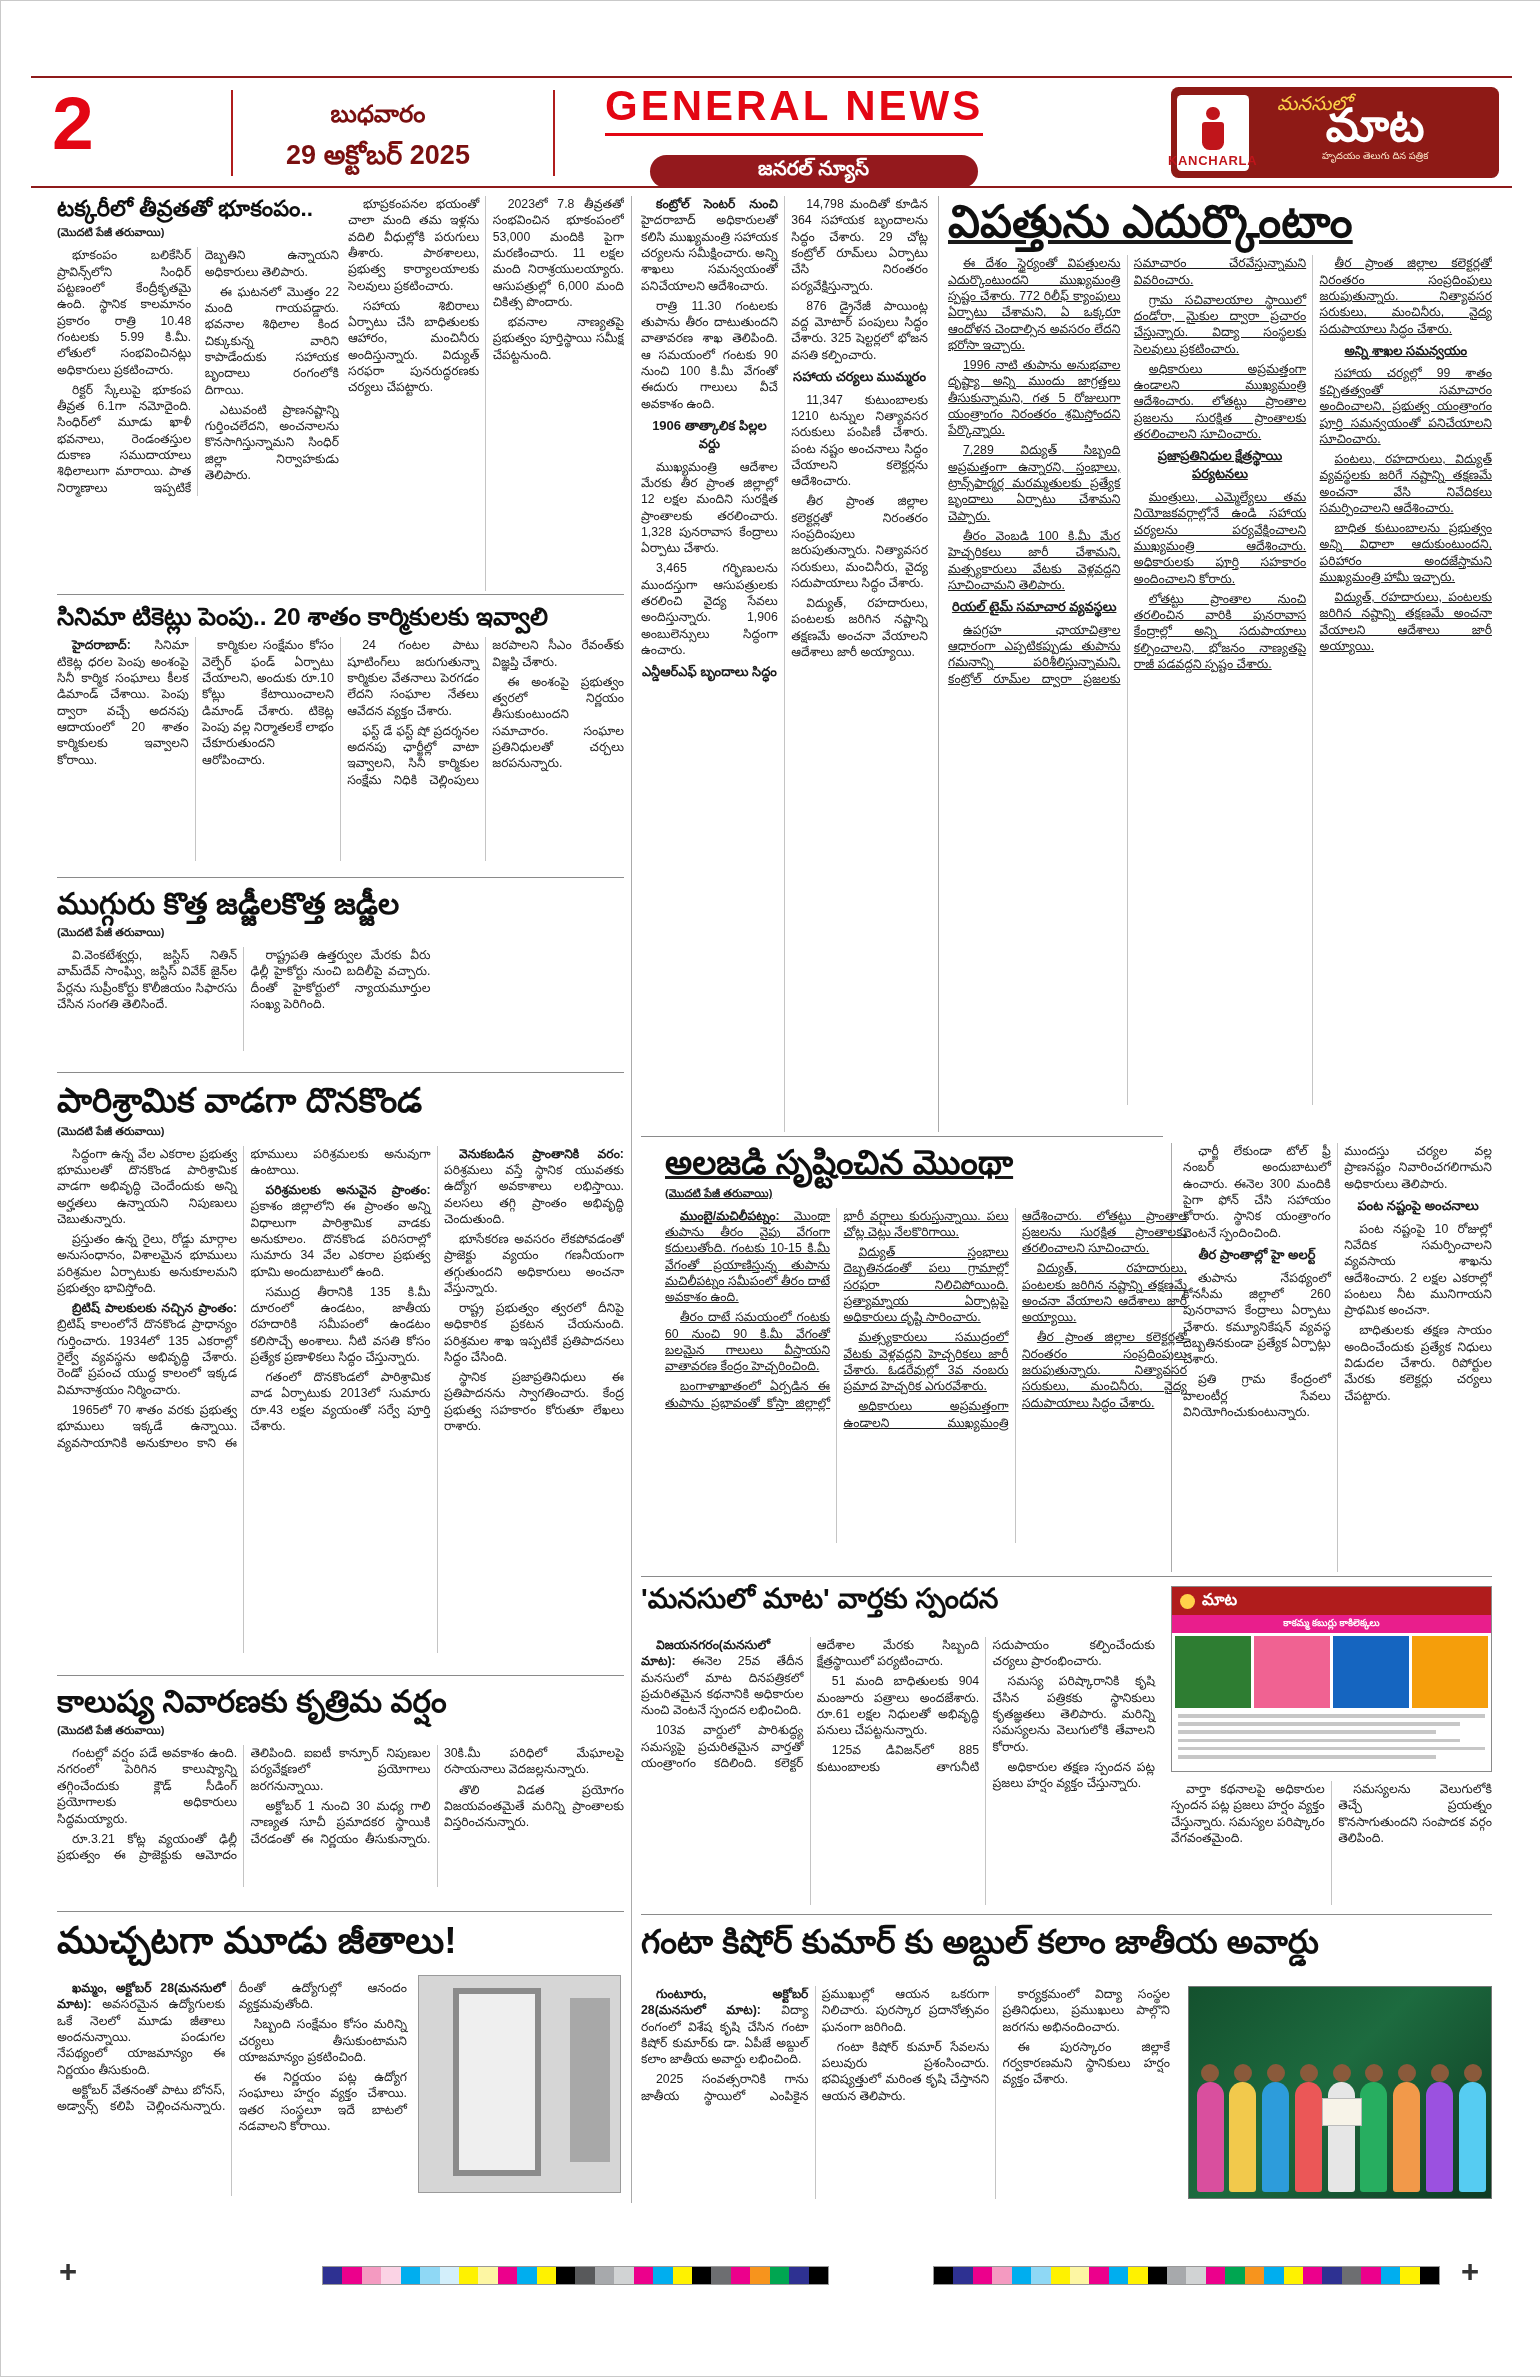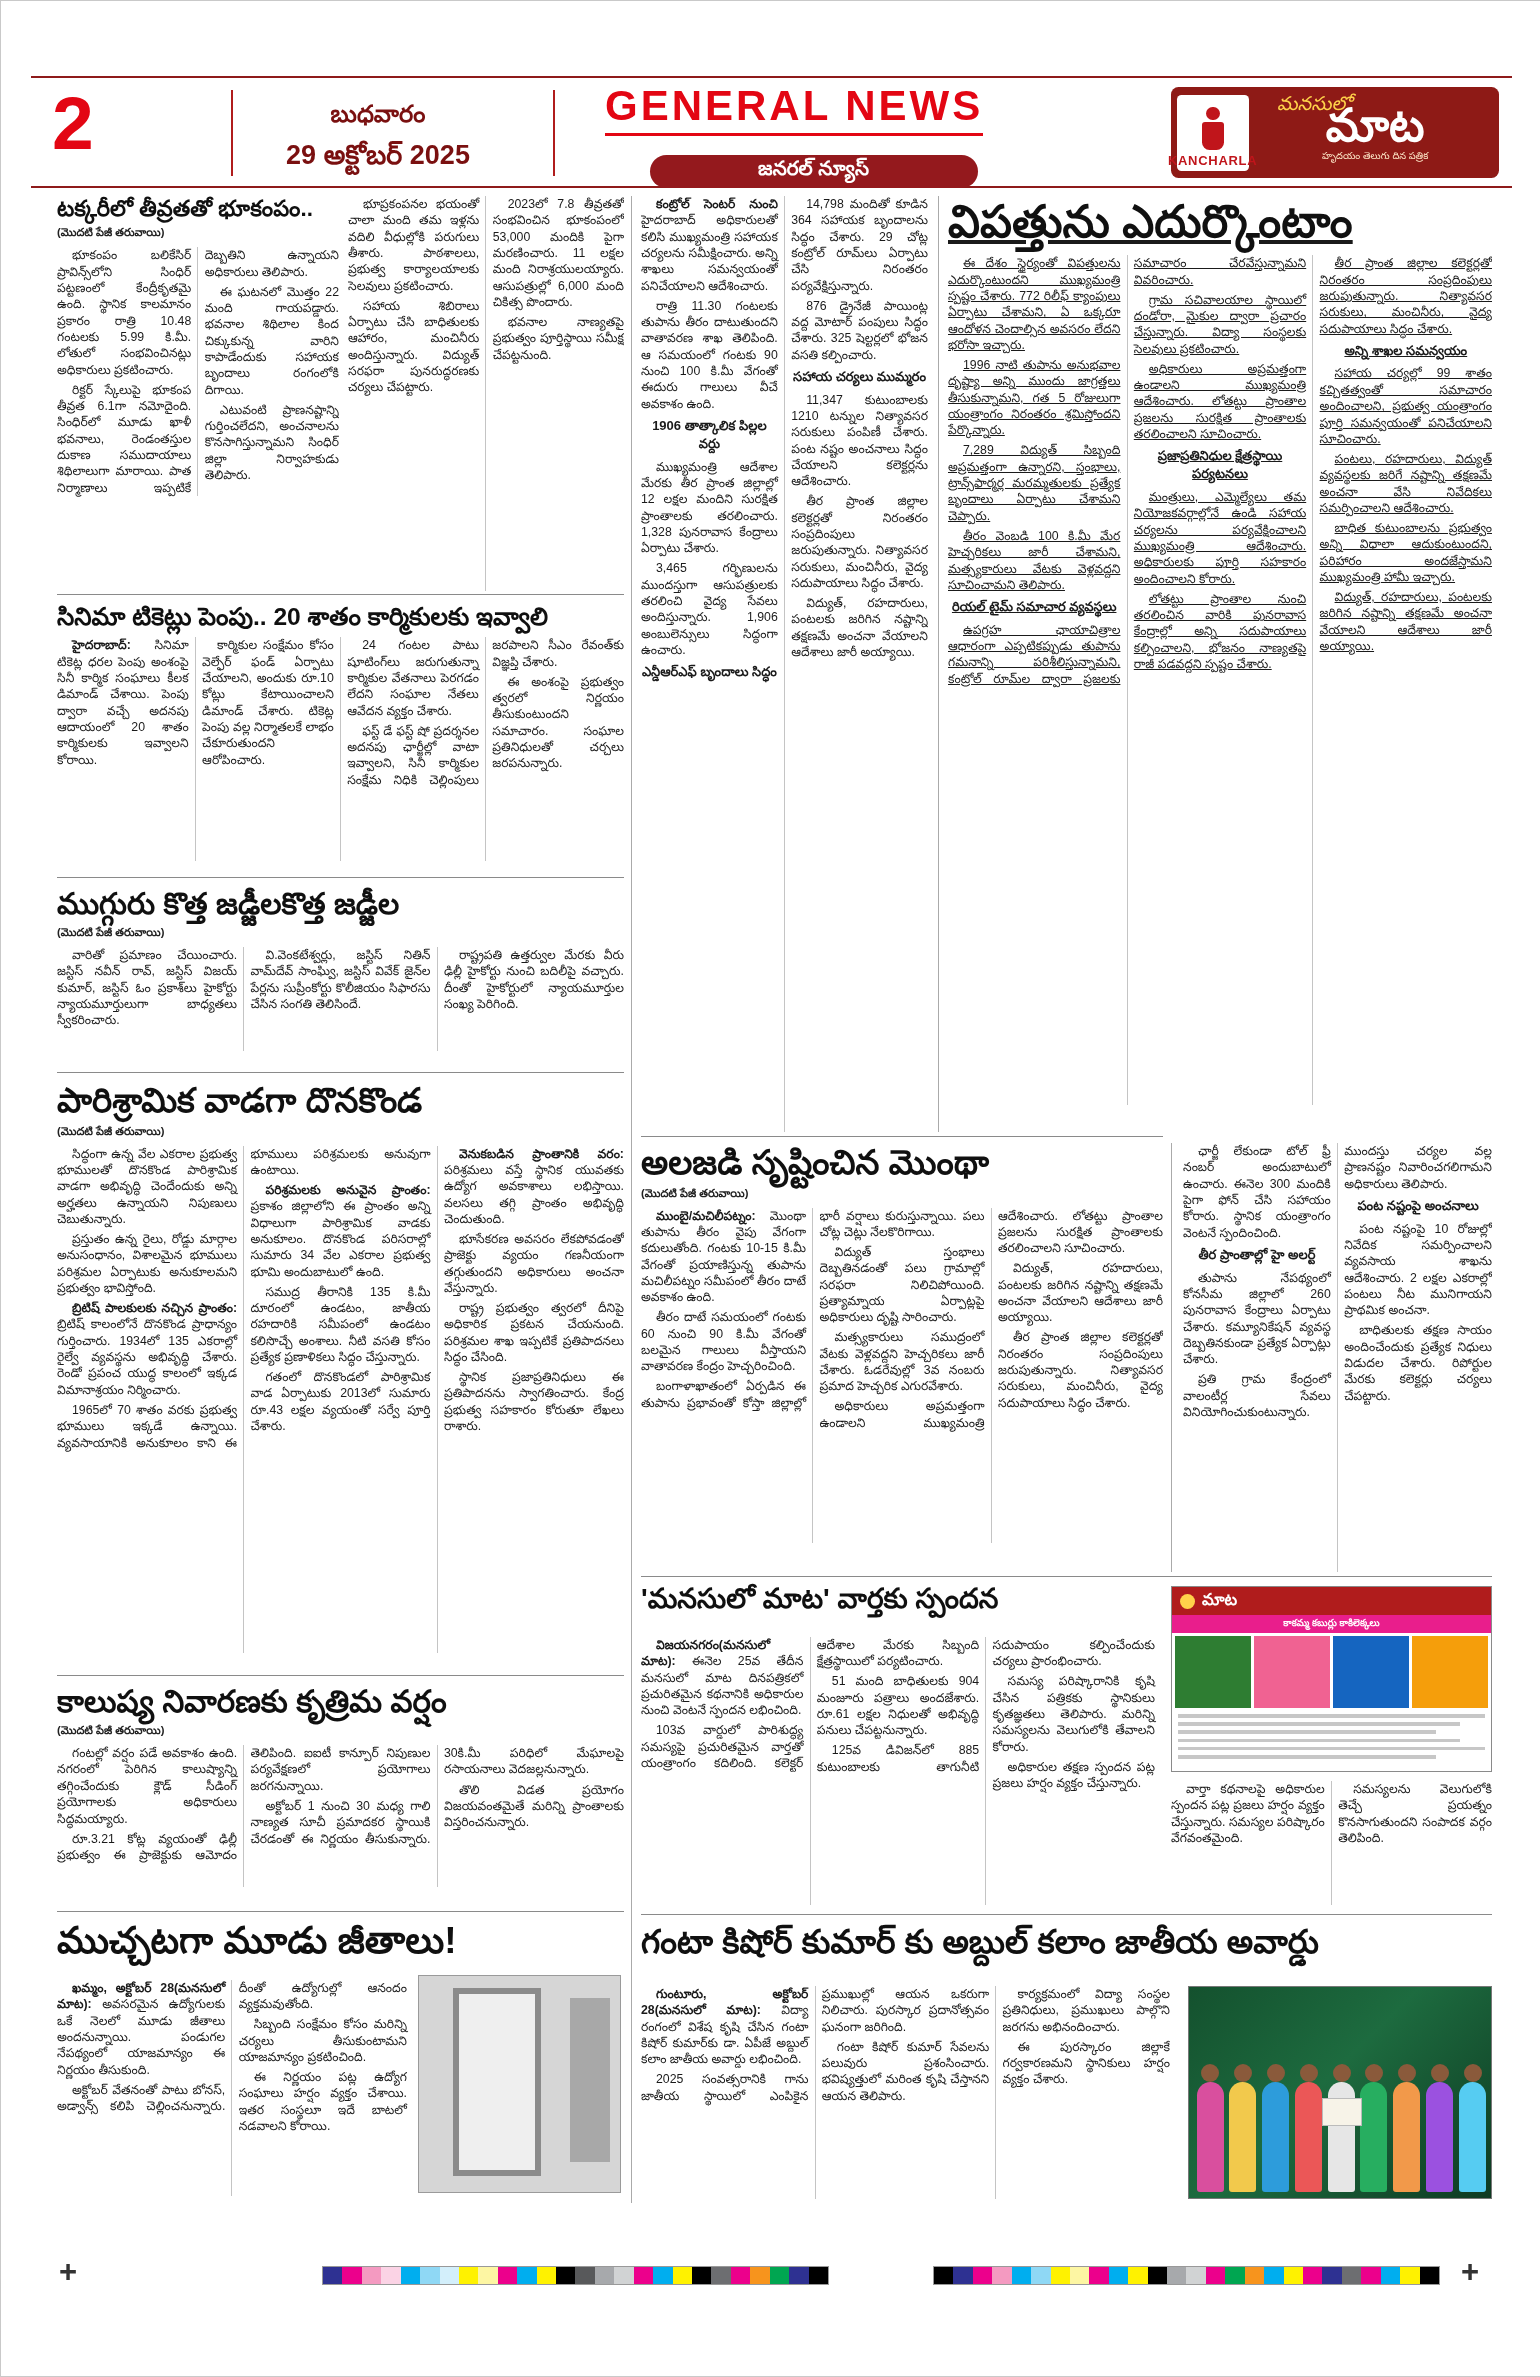--- a/index.html
+++ b/index.html
@@ -219,21 +219,20 @@
         <p class="para">24 గంటల పాటు షూటింగ్‌లు జరుగుతున్నా కార్మికుల వేతనాలు పెరగడం లేదని సంఘాల నేతలు ఆవేదన వ్యక్తం చేశారు.</p>
         <p class="para">ఫస్ట్ డే ఫస్ట్ షో ప్రదర్శనల అదనపు ఛార్జీల్లో వాటా ఇవ్వాలని, సినీ కార్మికుల సంక్షేమ నిధికి చెల్లింపులు జరపాలని సీఎం రేవంత్‌కు విజ్ఞప్తి చేశారు.</p>
         <p class="para">ఈ అంశంపై ప్రభుత్వం త్వరలో నిర్ణయం తీసుకుంటుందని సమాచారం. సంఘాల ప్రతినిధులతో చర్చలు జరపనున్నారు.</p>
       </div>
   </div>
 
   <div class="article" style="left:56px; top:886px; width:567px; height:180px;">
     <div class="headline hl-md">ముగ్గురు కొత్త జడ్జీలకొత్త జడ్జీల</div>
     <div class="byline">(మొదటి పేజీ తరువాయి)</div>
     <div class="body-cols cols-3" style="height:104px;">
-        <p class="para">వారితో ప్రమాణం చేయించారు. జస్టిస్ నవీన్ రావ్, జస్టిస్ విజయ్ కుమార్, జస్టిస్ ఓం ప్రకాశ్‌లు హైకోర్టు న్యాయమూర్తులుగా బాధ్యతలు స్వీకరించారు.</p>
         <p class="para">వి.వెంకటేశ్వర్లు, జస్టిస్ నితిన్ వామ్‌దేవ్ సాంఘ్వి, జస్టిస్ వివేక్ జైన్‌ల పేర్లను సుప్రీంకోర్టు కొలీజియం సిఫారసు చేసిన సంగతి తెలిసిందే.</p>
         <p class="para">రాష్ట్రపతి ఉత్తర్వుల మేరకు వీరు ఢిల్లీ హైకోర్టు నుంచి బదిలీపై వచ్చారు. దీంతో హైకోర్టులో న్యాయమూర్తుల సంఖ్య పెరిగింది.</p>
       </div>
   </div>
 
   <div class="article" style="left:56px; top:1080px; width:567px; height:590px;">
     <div class="headline hl-lg">పారిశ్రామిక వాడగా దొనకొండ</div>
     <div class="byline">(మొదటి పేజీ తరువాయి)</div>
     <div class="body-cols cols-3" style="height:507px;">
         <p class="para">సిద్ధంగా ఉన్న వేల ఎకరాల ప్రభుత్వ భూములతో దొనకొండ పారిశ్రామిక వాడగా అభివృద్ధి చెందేందుకు అన్ని అర్హతలు ఉన్నాయని నిపుణులు చెబుతున్నారు.</p>
@@ -243,21 +242,21 @@
         <p class="para"><b>పరిశ్రమలకు అనువైన ప్రాంతం: </b>ప్రకాశం జిల్లాలోని ఈ ప్రాంతం అన్ని విధాలుగా పారిశ్రామిక వాడకు అనుకూలం. దొనకొండ పరిసరాల్లో సుమారు 34 వేల ఎకరాల ప్రభుత్వ భూమి అందుబాటులో ఉంది.</p>
         <p class="para">సముద్ర తీరానికి 135 కి.మీ దూరంలో ఉండటం, జాతీయ రహదారికి సమీపంలో ఉండటం కలిసొచ్చే అంశాలు. నీటి వసతి కోసం ప్రత్యేక ప్రణాళికలు సిద్ధం చేస్తున్నారు.</p>
         <p class="para">గతంలో దొనకొండలో పారిశ్రామిక వాడ ఏర్పాటుకు 2013లో సుమారు రూ.43 లక్షల వ్యయంతో సర్వే పూర్తి చేశారు.</p>
         <p class="para"><b>వెనుకబడిన ప్రాంతానికి వరం: </b>పరిశ్రమలు వస్తే స్థానిక యువతకు ఉద్యోగ అవకాశాలు లభిస్తాయి. వలసలు తగ్గి ప్రాంతం అభివృద్ధి చెందుతుంది.</p>
         <p class="para">భూసేకరణ అవసరం లేకపోవడంతో ప్రాజెక్టు వ్యయం గణనీయంగా తగ్గుతుందని అధికారులు అంచనా వేస్తున్నారు.</p>
         <p class="para">రాష్ట్ర ప్రభుత్వం త్వరలో దీనిపై అధికారిక ప్రకటన చేయనుంది. పరిశ్రమల శాఖ ఇప్పటికే ప్రతిపాదనలు సిద్ధం చేసింది.</p>
         <p class="para">స్థానిక ప్రజాప్రతినిధులు ఈ ప్రతిపాదనను స్వాగతించారు. కేంద్ర ప్రభుత్వ సహకారం కోరుతూ లేఖలు రాశారు.</p>
       </div>
   </div>
 
-  <div class="article" style="left:640px; top:1142px; width:522px; height:429px;">
+  <div class="article" style="left:664px; top:1142px; width:522px; height:429px;text-decoration:underline;">
     <div class="headline hl-lg">అలజడి సృష్టించిన మొంథా</div>
     <div class="byline">(మొదటి పేజీ తరువాయి)</div>
     <div class="body-cols cols-3" style="height:335px;">
         <p class="para"><b>ముంబై/మచిలీపట్నం: </b>మొంథా తుపాను తీరం వైపు వేగంగా కదులుతోంది. గంటకు 10-15 కి.మీ వేగంతో ప్రయాణిస్తున్న తుపాను మచిలీపట్నం సమీపంలో తీరం దాటే అవకాశం ఉంది.</p>
         <p class="para">తీరం దాటే సమయంలో గంటకు 60 నుంచి 90 కి.మీ వేగంతో బలమైన గాలులు వీస్తాయని వాతావరణ కేంద్రం హెచ్చరించింది.</p>
         <p class="para">బంగాళాఖాతంలో ఏర్పడిన ఈ తుపాను ప్రభావంతో కోస్తా జిల్లాల్లో భారీ వర్షాలు కురుస్తున్నాయి. పలు చోట్ల చెట్లు నేలకొరిగాయి.</p>
         <p class="para">విద్యుత్ స్తంభాలు దెబ్బతినడంతో పలు గ్రామాల్లో సరఫరా నిలిచిపోయింది. ప్రత్యామ్నాయ ఏర్పాట్లపై అధికారులు దృష్టి సారించారు.</p>
         <p class="para">మత్స్యకారులు సముద్రంలో వేటకు వెళ్లవద్దని హెచ్చరికలు జారీ చేశారు. ఓడరేవుల్లో 3వ నంబరు ప్రమాద హెచ్చరిక ఎగురవేశారు.</p>
         <p class="para">అధికారులు అప్రమత్తంగా ఉండాలని ముఖ్యమంత్రి ఆదేశించారు. లోతట్టు ప్రాంతాల ప్రజలను సురక్షిత ప్రాంతాలకు తరలించాలని సూచించారు.</p>
         <p class="para">విద్యుత్, రహదారులు, పంటలకు జరిగిన నష్టాన్ని తక్షణమే అంచనా వేయాలని ఆదేశాలు జారీ అయ్యాయి.</p>

